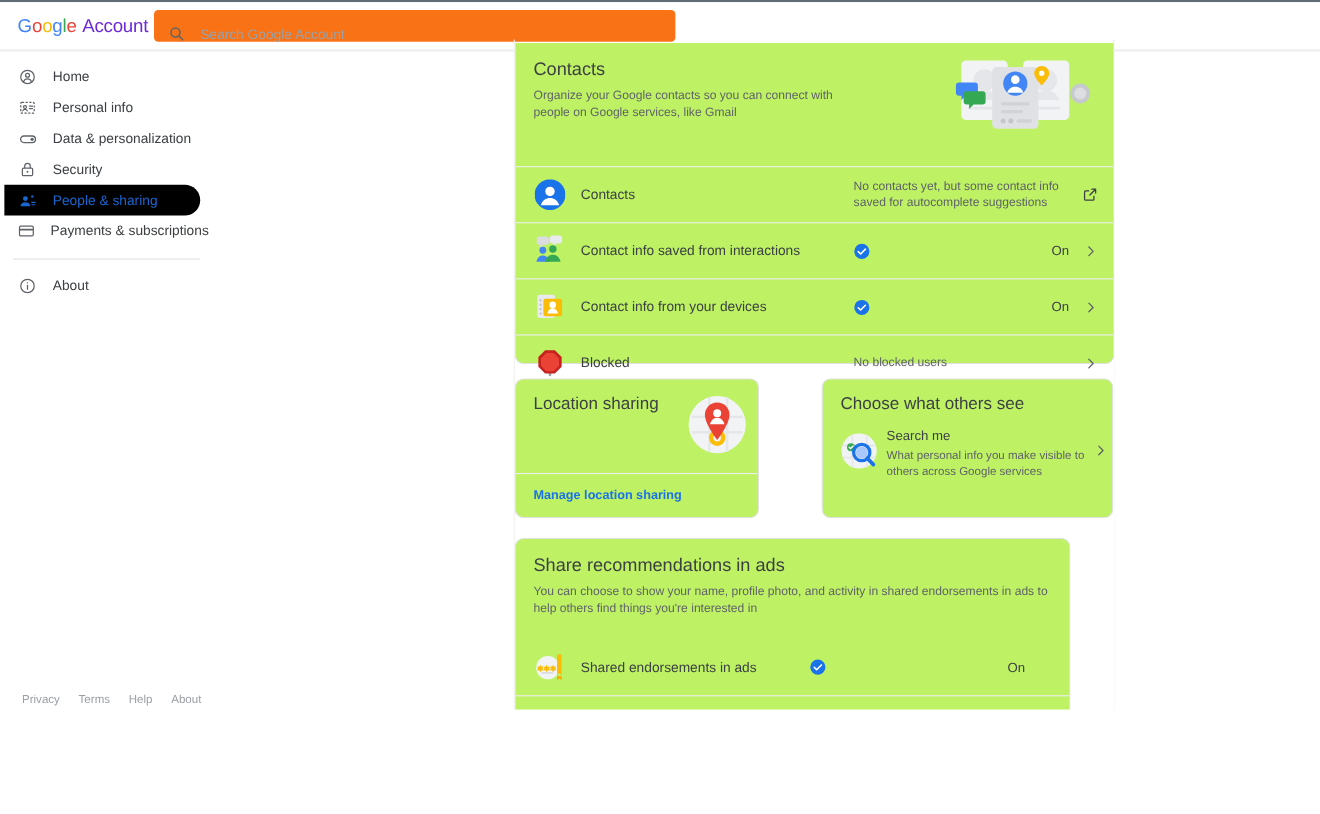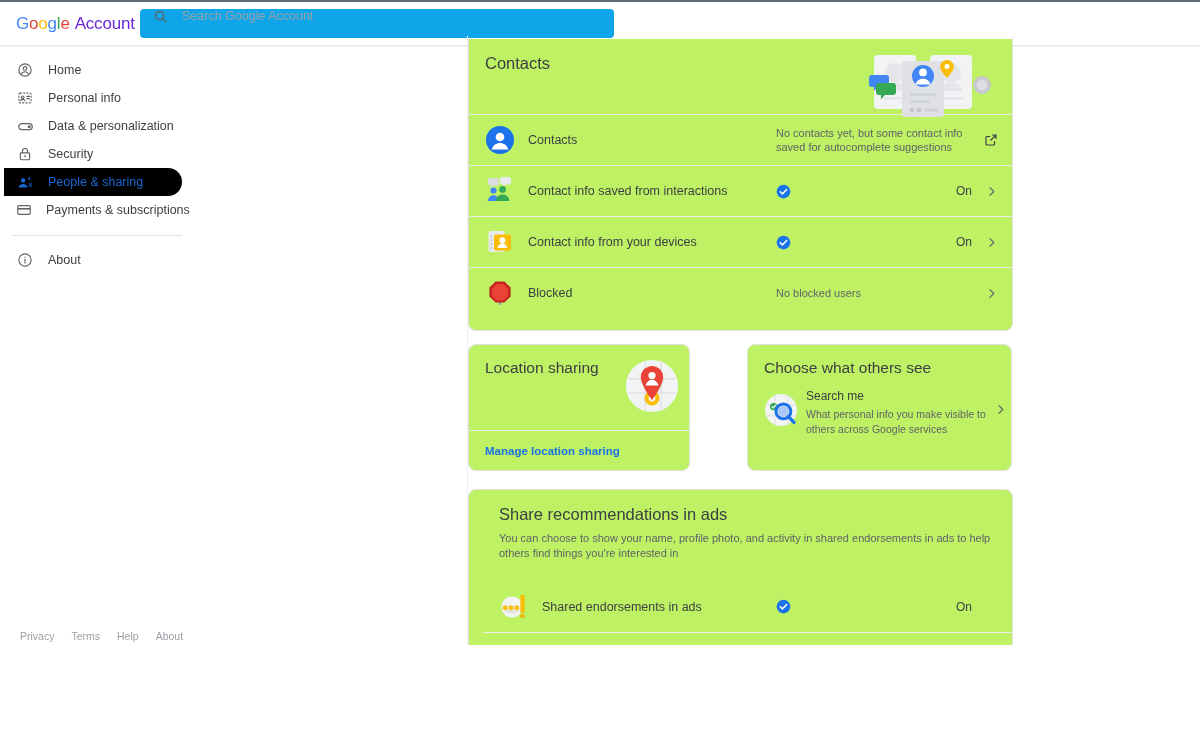--- a/index.html
+++ b/index.html
@@ -17,21 +17,21 @@
     position:absolute; left:0; top:2px; width:1200px; height:44px;
     background:#fff; display:flex; align-items:center;
   }
   .brand { margin-left:16px; font-size:17px; letter-spacing:-.2px; white-space:nowrap; }
   .brand .g1 { color:#4285F4; } .brand .o1 { color:#EA4335; } .brand .o2 { color:#FBBC05; }
   .brand .g2 { color:#4285F4; } .brand .l1 { color:#34A853; } .brand .e1 { color:#EA4335; }
   .brand .acct { color:#6d28d9; margin-left:5px; font-size:17px; }
 
   .searchbar {
     position:absolute; left:140px; top:9px; width:474px; height:29px;
-    background:#0ea5e9; border-radius:4px; display:flex; align-items:flex-start;
+    background:#f97316; border-radius:4px; display:flex; align-items:flex-end;
   }
   .searchbar .sicon { margin-left:13px; display:flex; color:#5f6368; }
   .searchbar input {
     border:0; outline:0; background:transparent; margin-left:14px;
     font-family:"Liberation Sans", sans-serif; font-size:12.5px; color:#202124; width:400px;
   }
   .searchbar input::placeholder { color:#9aa0a6; }
 
   .hdr-rule { position:absolute; left:0; top:45px; width:1200px; height:1px; background:#e6e6e6; }
   .hdr-rule2 { position:absolute; left:0; top:46px; width:1200px; height:1px; background:#f1f1f1; }
@@ -97,21 +97,21 @@
     padding-left:16px; font-size:11.5px; color:#1a73e8; cursor:pointer; font-weight:600;
   }
   .about-row { display:flex; align-items:flex-start; padding:12px 12px 0 14px; cursor:pointer; }
   .about-ic { width:38px; height:38px; flex:none; margin-top:2px; }
   .about-txt { margin-left:6px; flex:1; }
   .about-title { font-size:12px; color:#3c4043; }
   .about-sub { font-size:10.5px; color:#5f6368; line-height:14.5px; margin-top:4px; width:188px; }
   .about-chev { width:22px; display:flex; justify-content:center; margin-top:14px; color:#5f6368; }
 
   
-  .c-ads { position:absolute; left:0px; top:450px; width:545px; height:200px;padding-left:14px; }
+  .c-ads { position:absolute; left:0px; top:450px; width:505px; height:200px; }
   .ads-sub { font-size:11px; color:#5f6368; line-height:15px; margin-top:7px; max-width:500px; }
 </style>
 </head>
 <body>
 
 <div class="page">
 
   <div class="topline"></div>
 
   <div class="header">
@@ -225,20 +225,21 @@
   </div>
 
   <div class="vrule-left"></div>
   <div class="vrule-right"></div>
 
   <div class="content">
 
     <div class="card c-contacts">
       <div class="card-head">
         <div class="card-title">Contacts</div>
+        <div class="card-sub">Organize your Google contacts so you can connect with people on Google services, like Gmail</div>
 
         <div class="illus-contacts">
           <svg width="140" height="70" viewBox="0 0 140 70">
             <rect x="22" y="6" width="42" height="54" rx="4" fill="#f1f3f4"></rect>
             <rect x="78" y="6" width="42" height="54" rx="4" fill="#f1f3f4"></rect>
             <circle cx="43" cy="24" r="10" fill="#e4e6e9"></circle>
             <path d="M31 42c2-6 6.4-8.6 12-8.6S53 36 55 42z" fill="#e4e6e9"></path>
             <circle cx="99" cy="24" r="10" fill="#e4e6e9"></circle>
             <path d="M87 42c2-6 6.4-8.6 12-8.6S109 36 111 42z" fill="#e4e6e9"></path>
             <rect x="28" y="48" width="28" height="2.6" rx="1.3" fill="#e4e6e9"></rect>

